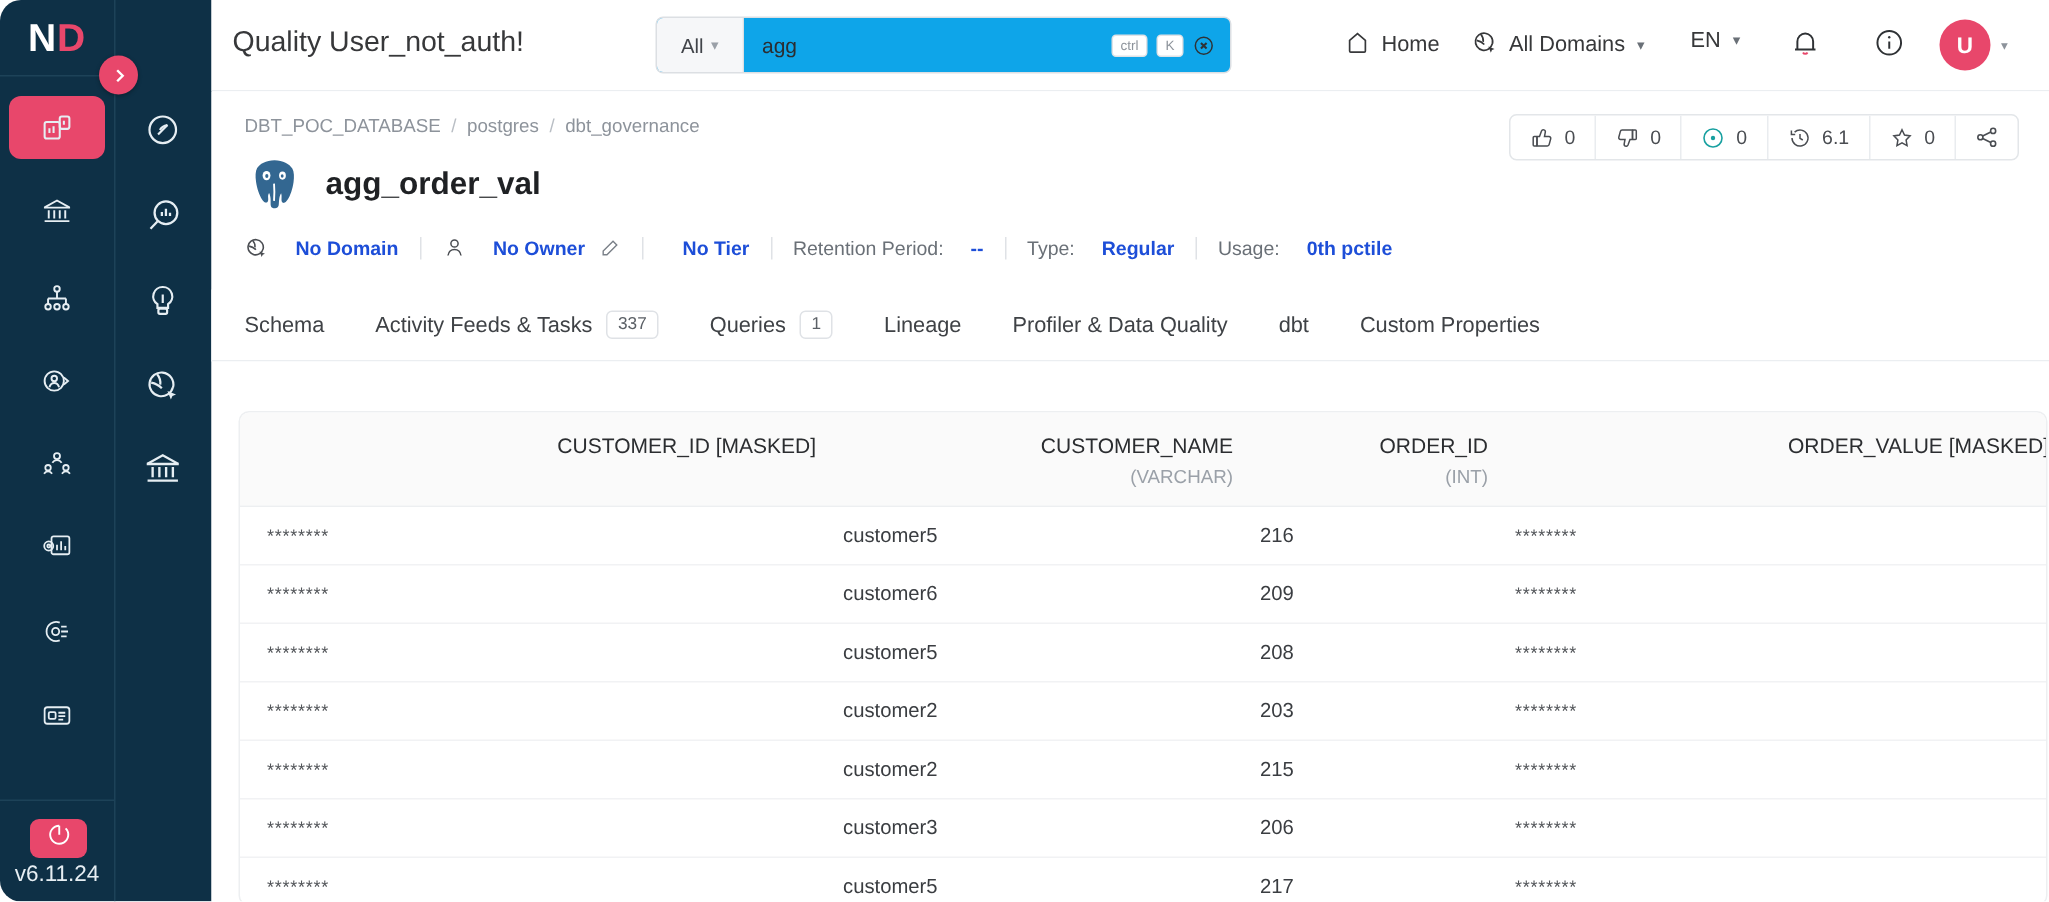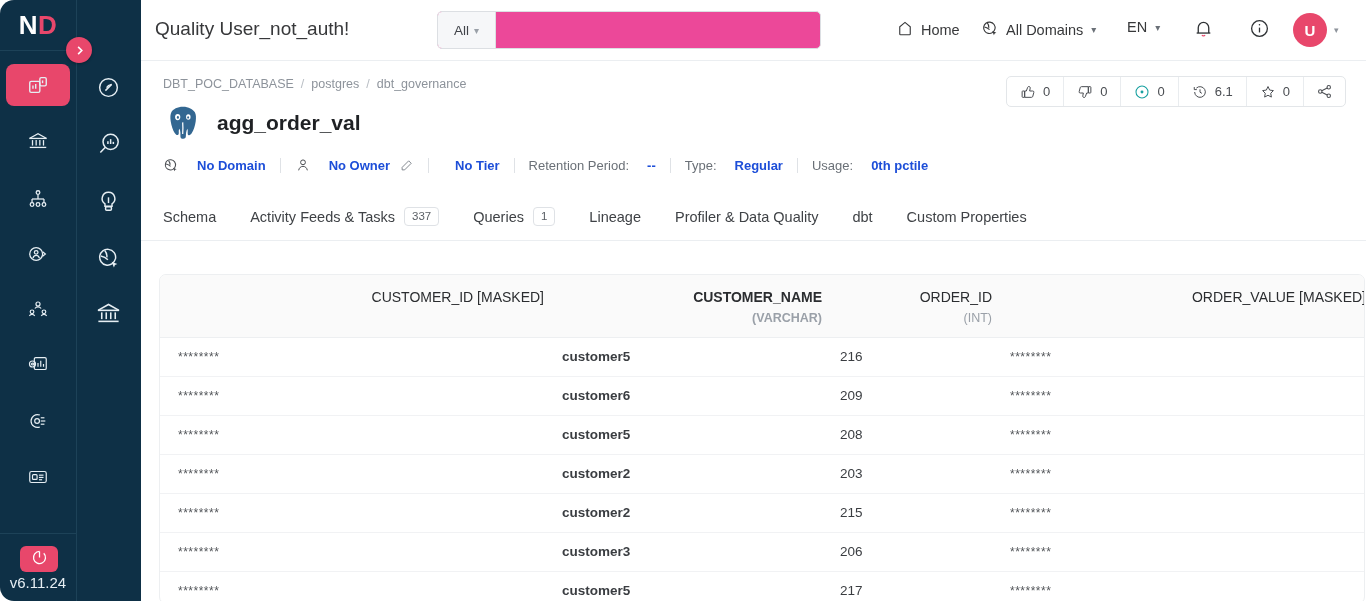--- a/index.html
+++ b/index.html
@@ -102,21 +102,21 @@
   }
   .welcome {
     position: absolute; left: 14px; top: 18px;
     font-size: 19px; color: #37383a;
   }
   .searchwrap {
     position: absolute; left: 296px; top: 11px;
     width: 384px; height: 38px;
     border: 1px solid #dcdfe3;
     border-radius: 5px;
-    background: #ec4899;
+    background: #0ea5e9;
     display: flex; align-items: stretch;
   }
   .search-scope {
     width: 58px;
     background: #f6f7f9;
     border-right: 1px solid #dcdfe3;
     border-radius: 4px 0 0 4px;
     display: flex; align-items: center; justify-content: center;
     gap: 5px;
     font-size: 13.5px; color: #41444a;
@@ -278,21 +278,21 @@
   .coltype { font-size: 12.5px; color: #9aa0a8; display: block; margin-top: 6px; }
   tbody tr { height: 39px; border-bottom: 1px solid #f1f2f4; }
   tbody td {
     padding-left: 18px;
     font-size: 13.5px; color: #3a3d41;
     vertical-align: middle;
   }
   td.mask { color: #53565a; letter-spacing: .5px; font-size: 12px; }
 
   .c1 { width: 384px; }
-  .c2 { width: 278px; font-weight: bold; }
+  .c2 { width: 278px; }
   .c3 { width: 170px; }
   .c4 { width: 374px; }
 </style>
 </head>
 <body>
 
 <div id="app">
 
   <div class="leftnav">
     <div class="nav-col-a">
@@ -479,20 +479,33 @@
     </div>
   </div>
 
   <div class="topbar">
     <div class="welcome">Quality User_not_auth!</div>
 
     <div class="searchwrap">
       <div class="search-scope">
         <span>All</span>
         <span class="chev">▾</span>
+      </div>
+      <div class="search-input-area">
+        <span class="search-value">agg</span>
+        <div class="search-right">
+          <span class="kbd">ctrl</span>
+          <span class="kbd">K</span>
+          <span class="clear-ico">
+            <svg width="15" height="15" viewBox="0 0 24 24" fill="none" stroke="currentColor" stroke-width="1.6">
+              <circle cx="12" cy="12" r="9"></circle>
+                <path d="M9 9l6 6M15 9l-6 6" stroke-width="2.2"></path>
+            </svg>
+          </span>
+        </div>
       </div>
     </div>
 
     <div class="tb-item tb-home">
       <span>
         <svg width="18" height="18" viewBox="0 0 24 24" fill="none" stroke="currentColor" stroke-width="1.5">
           <path d="M5 20V10.5L12 4.5l7 6V20a1 1 0 0 1-1 1H6a1 1 0 0 1-1-1z"></path>
         </svg>
       </span>
       <span>Home</span>

